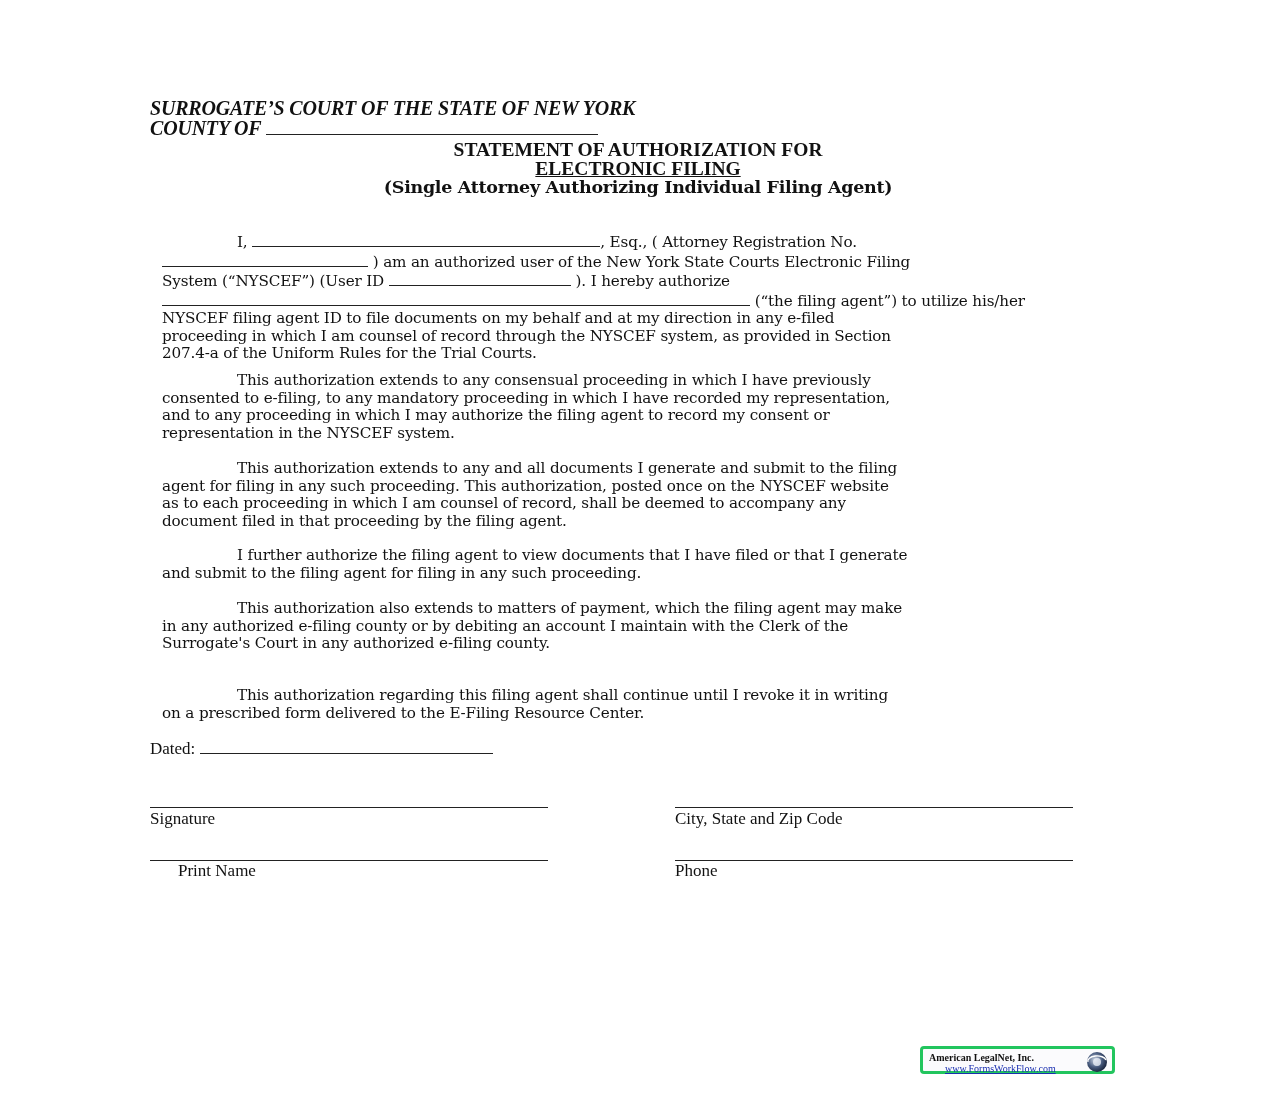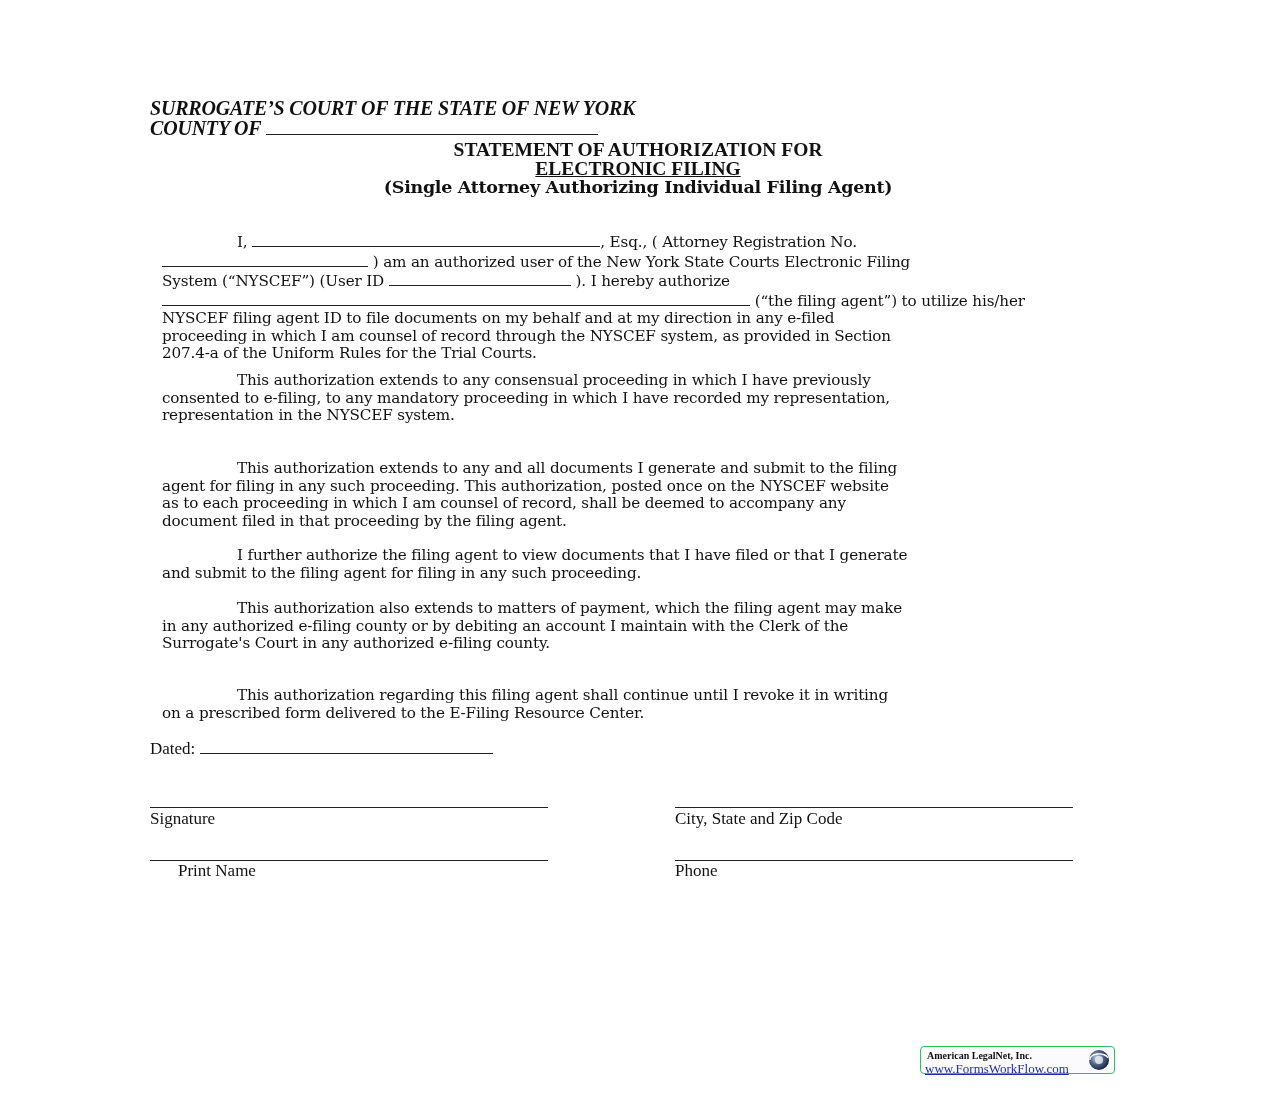--- a/index.html
+++ b/index.html
@@ -91,39 +91,39 @@
       font-size: 17px;
       white-space: nowrap;
     }
 
     .badge {
       position: absolute;
       left: 920px;
       top: 1046px;
       width: 195px;
       height: 28px;
-      border: 1px solid #22c55e;
+      border: 3px solid #22c55e;
       border-radius: 4px;
       background: #fbfbfd;
       box-sizing: border-box;
     }
     .badge .b-name {
       position: absolute;
       left: 6px; top: 3px;
       font-family: "Liberation Serif", serif;
       font-weight: bold;
       font-size: 10px;
       color: #111;
       white-space: nowrap;
     }
     .badge .b-url {
       position: absolute;
-      left: 4px; top: 14px;
-      font-family: "Liberation Serif", serif;
-      font-size: 13px;
+      left: 22px; top: 14px;
+      font-family: "Liberation Serif", serif;
+      font-size: 10px;
       color: #1a2fb0;
       text-decoration: underline;
       white-space: nowrap;
     }
     .badge .b-logo {
       position: absolute;
       right: 3px; top: 2px;
       width: 24px; height: 22px;
     }
   </style>
@@ -149,20 +149,21 @@
     <span class="ln"><span>System (“NYSCEF”) (User ID</span> <span class="blank" style="width:182px;"></span><span> ). I hereby authorize</span></span>
     <span class="ln"><span class="blank" style="width:588px;"></span><span> (“the filing agent”) to utilize his/her</span></span>
     <span class="ln">NYSCEF filing agent ID to file documents on my behalf and at my direction in any e-filed</span>
     <span class="ln">proceeding in which I am counsel of record through the NYSCEF system, as provided in Section</span>
     <span class="ln">207.4-a of the Uniform Rules for the Trial Courts.</span>
   </div>
 
   <div class="body-text p2">
     <span class="ln indent">This authorization extends to any consensual proceeding in which I have previously</span>
     <span class="ln">consented to e-filing, to any mandatory proceeding in which I have recorded my representation,</span>
+    <span class="ln">and to any proceeding in which I may authorize the filing agent to record my consent or</span>
     <span class="ln">representation in the NYSCEF system.</span>
   </div>
 
   <div class="body-text p3">
     <span class="ln indent">This authorization extends to any and all documents I generate and submit to the filing</span>
     <span class="ln">agent for filing in any such proceeding. This authorization, posted once on the NYSCEF website</span>
     <span class="ln">as to each proceeding in which I am counsel of record, shall be deemed to accompany any</span>
     <span class="ln">document filed in that proceeding by the filing agent.</span>
   </div>
 

